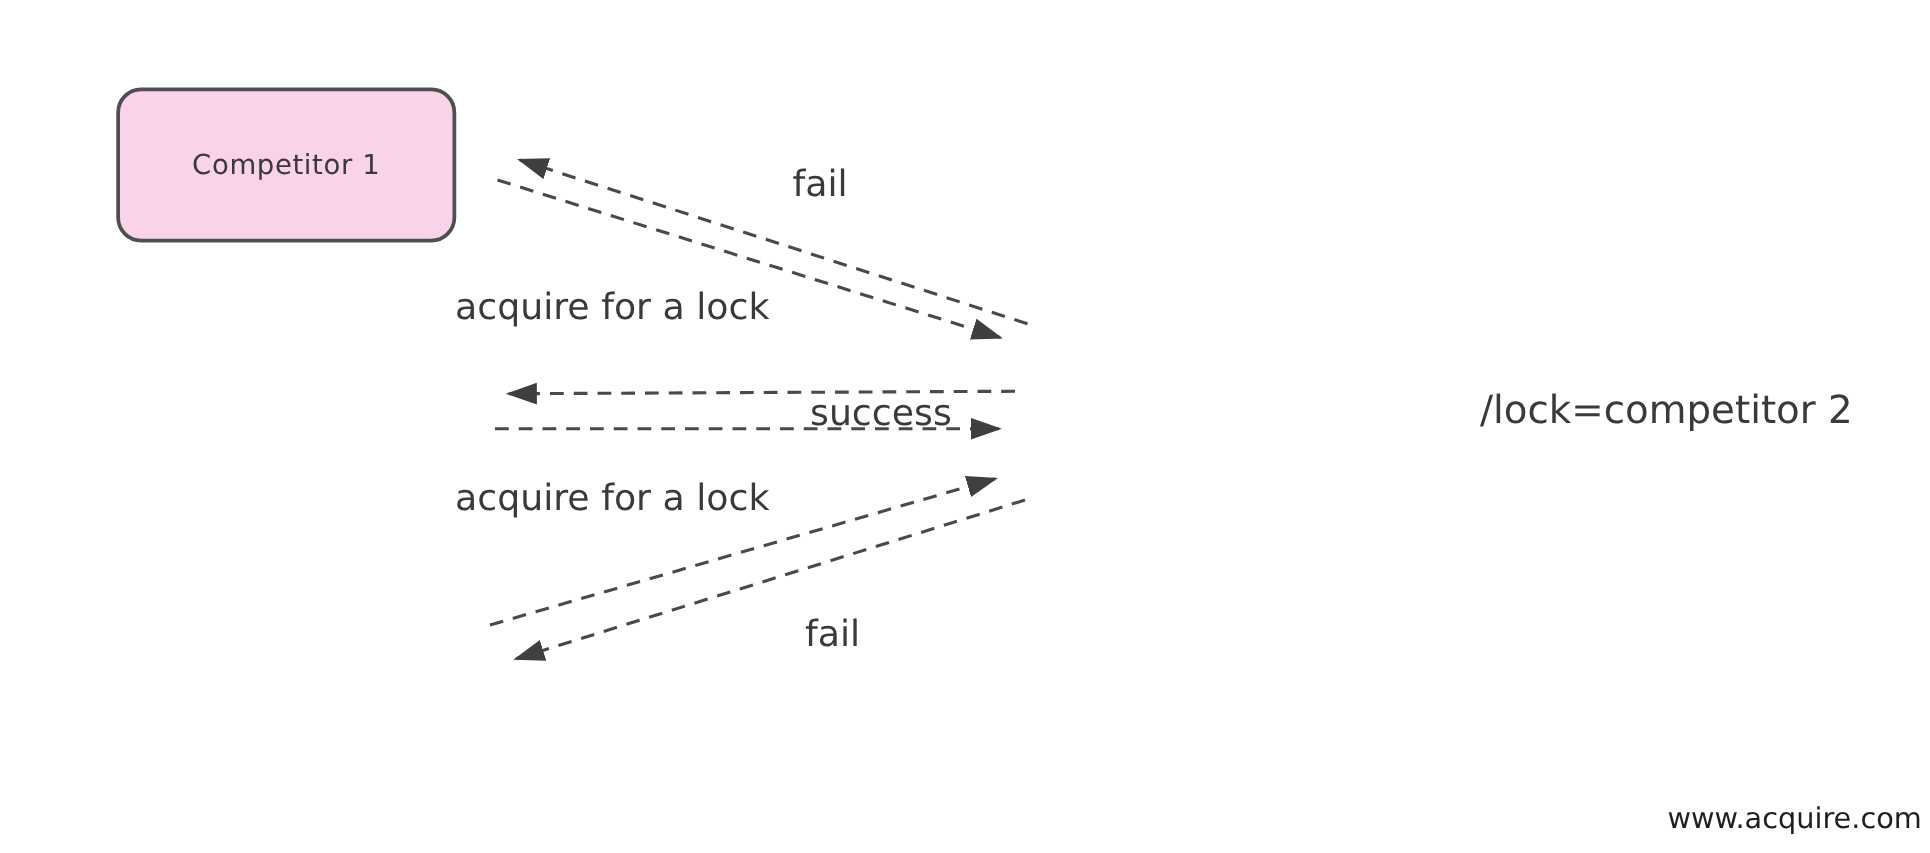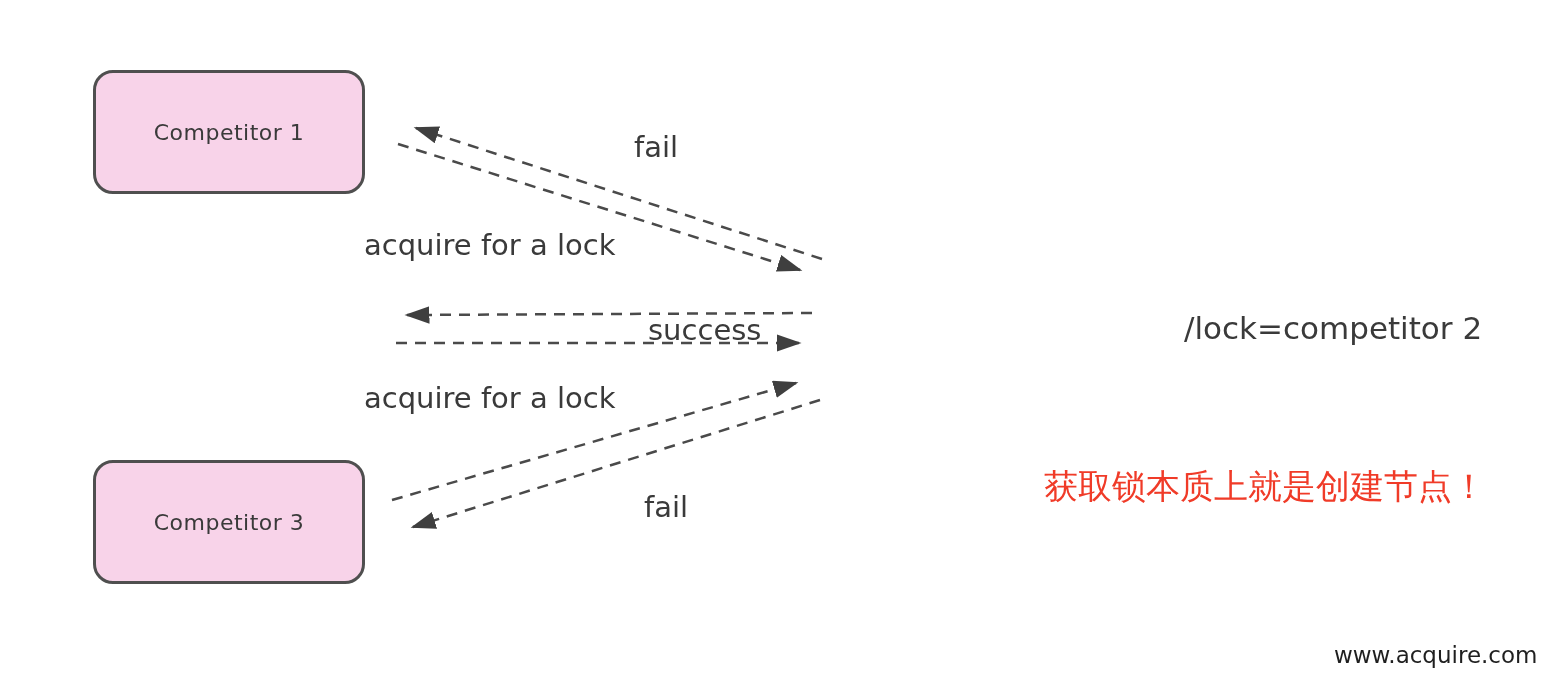--- a/index.html
+++ b/index.html
@@ -76,27 +76,23 @@
       <line x1="812" y1="313" x2="407" y2="315" marker-end="url(#arrowhead)"></line>
       <line x1="396" y1="343" x2="799" y2="343" marker-end="url(#arrowhead)"></line>
       <line x1="392" y1="500" x2="796" y2="383" marker-end="url(#arrowhead)"></line>
       <line x1="820" y1="400" x2="413" y2="527" marker-end="url(#arrowhead)"></line>
     </g>
   </svg>
 
   <div class="node-box competitor" id="box-c1">
     <span>Competitor 1</span>
   </div>
-  <div class="node-box competitor" id="box-c3">
-    <span>Competitor 3</span>
-  </div>
 
   <div class="edge-label" id="lbl-fail-top">fail</div>
   <div class="edge-label" id="lbl-acquire-top">acquire for a lock</div>
   <div class="edge-label" id="lbl-success">success</div>
   <div class="edge-label" id="lbl-acquire-bottom">acquire for a lock</div>
   <div class="edge-label" id="lbl-fail-bottom">fail</div>
 
   <div class="lock-value">/lock=competitor 2</div>
-  <div class="red-note">获取锁本质上就是创建节点！</div>
   <div class="watermark">www.acquire.com</div>
 
 </div>
 
 </body></html>

